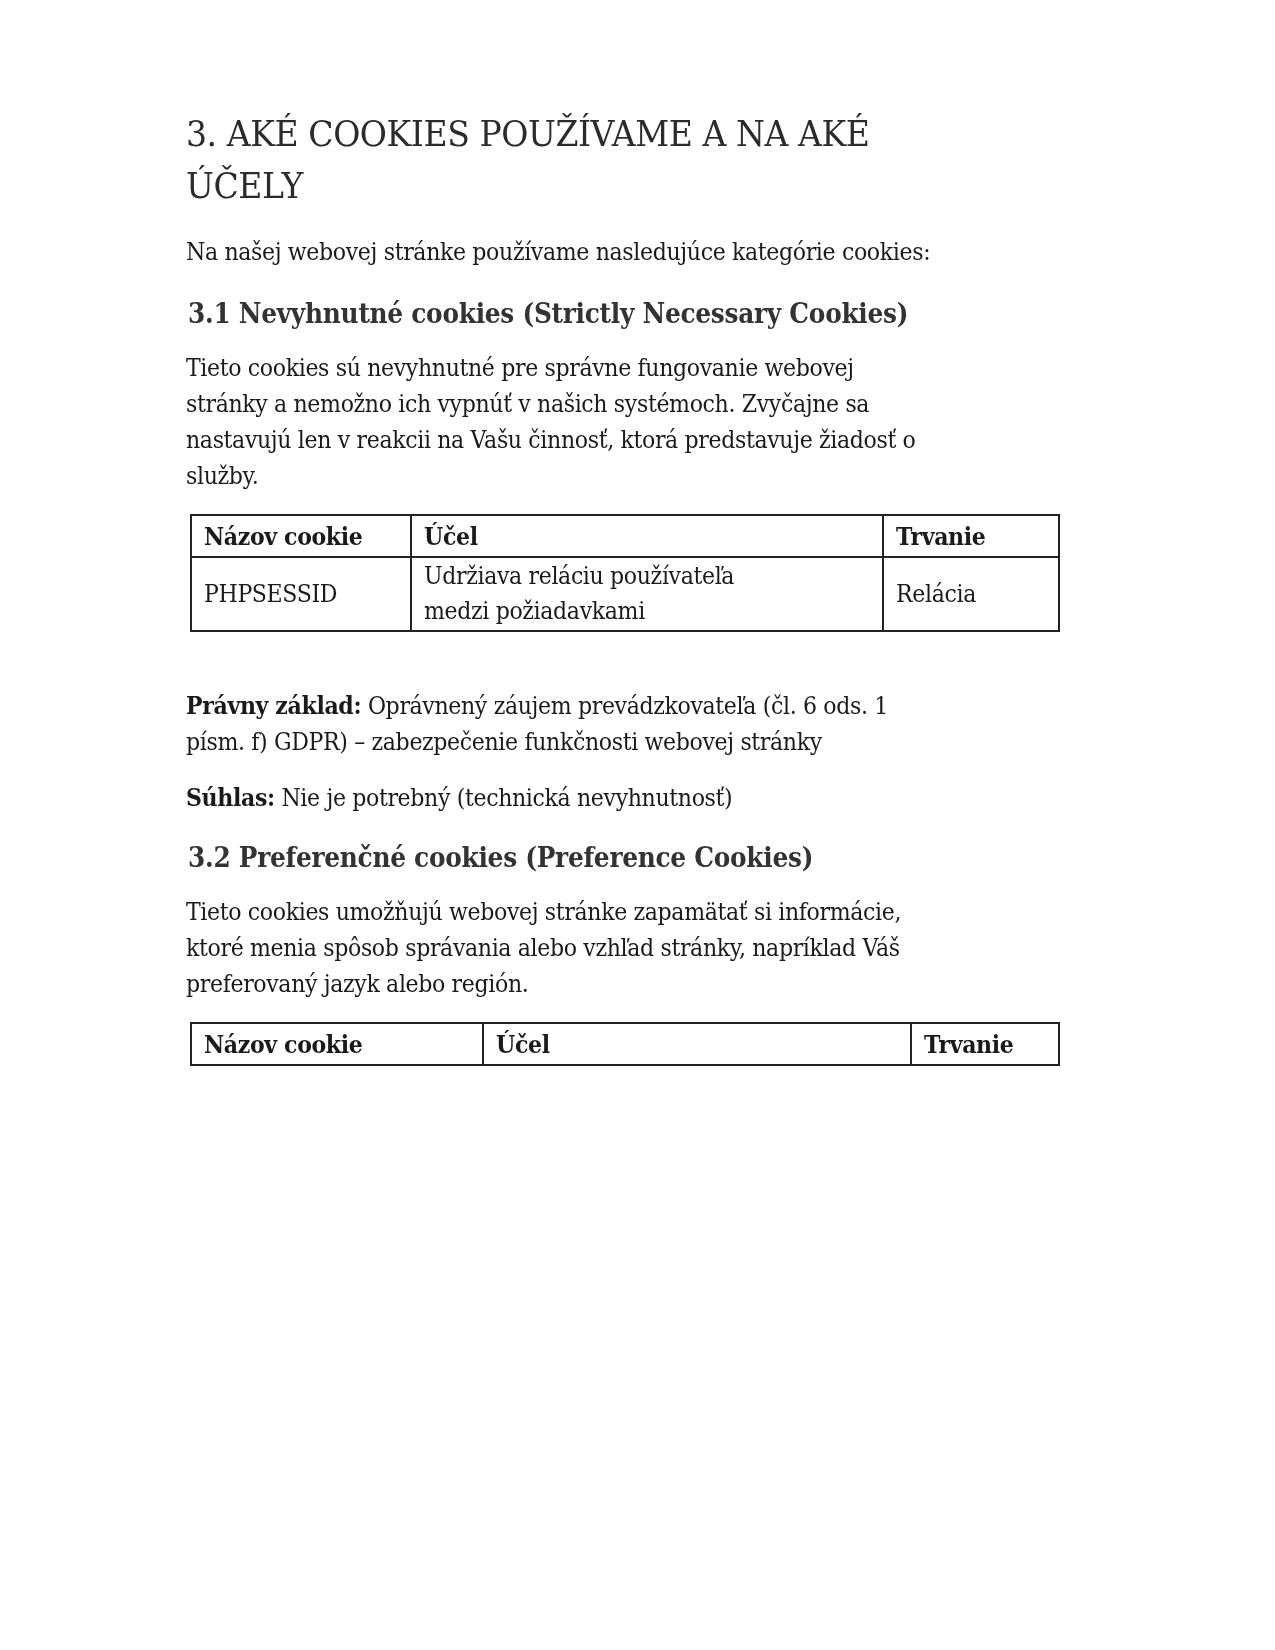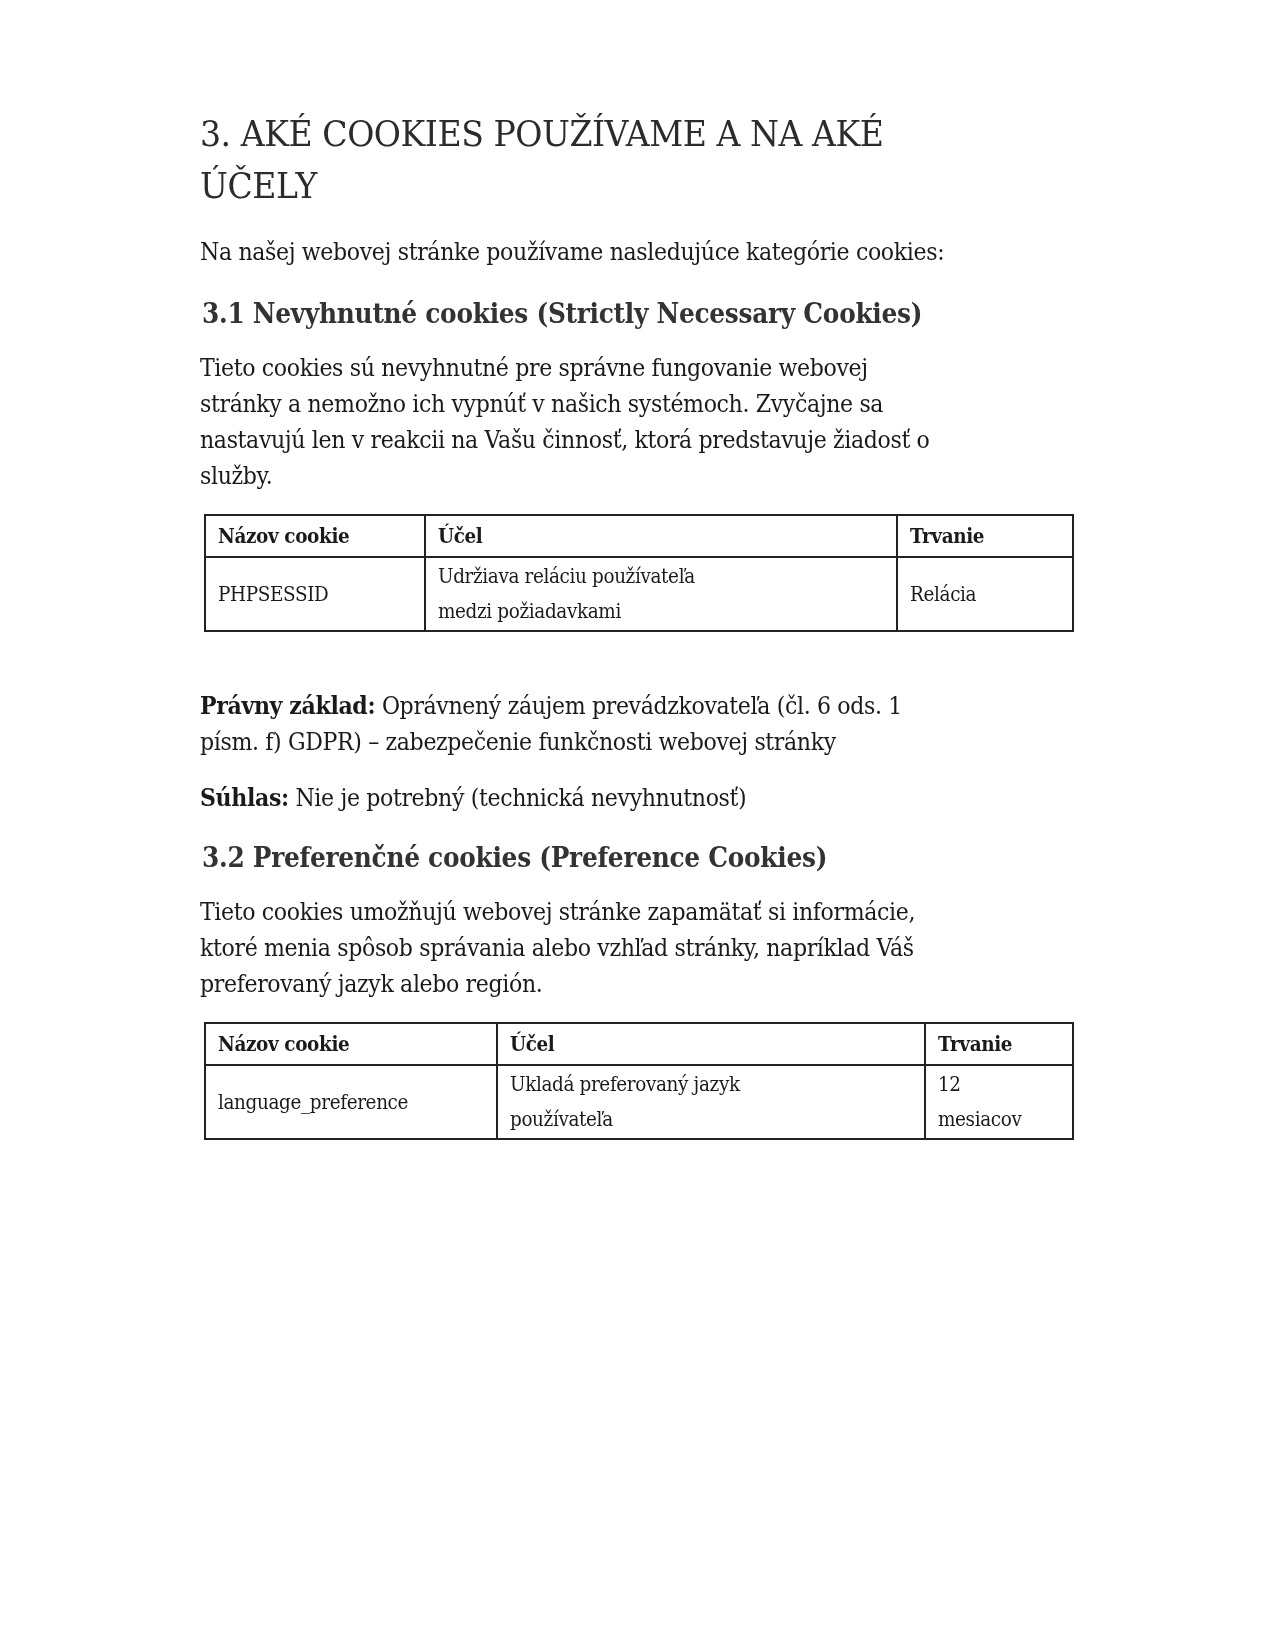--- a/index.html
+++ b/index.html
@@ -1,18 +1,18 @@
 <!DOCTYPE html>
 <html><head>
 <meta charset="utf-8">
 <style>
   html, body { margin: 0; padding: 0; background: #ffffff; }
   body { width: 1275px; height: 1650px; position: relative; overflow: hidden; }
   .page {
-    position: absolute; left: 200px; top: 108px; width: 880px;
+    position: absolute; left: 186px; top: 108px; width: 880px;
     font-family: "DejaVu Serif", "Liberation Serif", serif;
     color: #1a1a1a;
   }
   h1 {
     font-family: "DejaVu Serif", serif;
     font-weight: normal; font-size: 36px; line-height: 52px;
     color: #2b2b2b; margin: 0 0 22px 0; letter-spacing: -0.5px;
     transform: scaleX(0.92); transform-origin: left;
     width: 820px;
   }
@@ -25,21 +25,21 @@
   }
   p {
     font-size: 24px; line-height: 36px; margin: 0 0 20px 0;
     letter-spacing: -0.4px;
     transform: scaleX(0.92); transform-origin: left;
     width: 900px;
   }
   p.intro { margin-bottom: 26px; }
   table {
     border-collapse: collapse; margin-left: 4px;
-    font-size: 20px; line-height: 35px; letter-spacing: -0.4px;
+    font-size: 24px; line-height: 35px; letter-spacing: -0.4px;
   }
   td, th {
     border: 2px solid #222; padding: 0 12px; text-align: left; vertical-align: middle;
   }
   th { font-weight: bold; height: 40px; }
   td { height: 72px; }
   .cellwrap { display: block; transform: scaleX(0.92); transform-origin: left; white-space: nowrap; }
   .t1 { margin-bottom: 56px; }
   .t1 col.c1 { width: 220px; } .t1 col.c2 { width: 472px; } .t1 col.c3 { width: 176px; }
   .t2 col.c1 { width: 292px; } .t2 col.c2 { width: 428px; } .t2 col.c3 { width: 148px; }
@@ -121,26 +121,15 @@
       <th>
             <span class="cellwrap">Názov cookie</span>
           </th>
       <th>
             <span class="cellwrap">Účel</span>
           </th>
       <th>
             <span class="cellwrap">Trvanie</span>
           </th>
     </tr>
-    <tr>
-      <td>
-            <span class="cellwrap">language_preference</span>
-          </td>
-      <td>
-            <span class="cellwrap"><span>Ukladá preferovaný jazyk</span><br><span>používateľa</span></span>
-          </td>
-      <td>
-            <span class="cellwrap"><span>12</span><br><span>mesiacov</span></span>
-          </td>
-    </tr>
   </tbody>
     </table>
 </div>
 
 </body></html>

